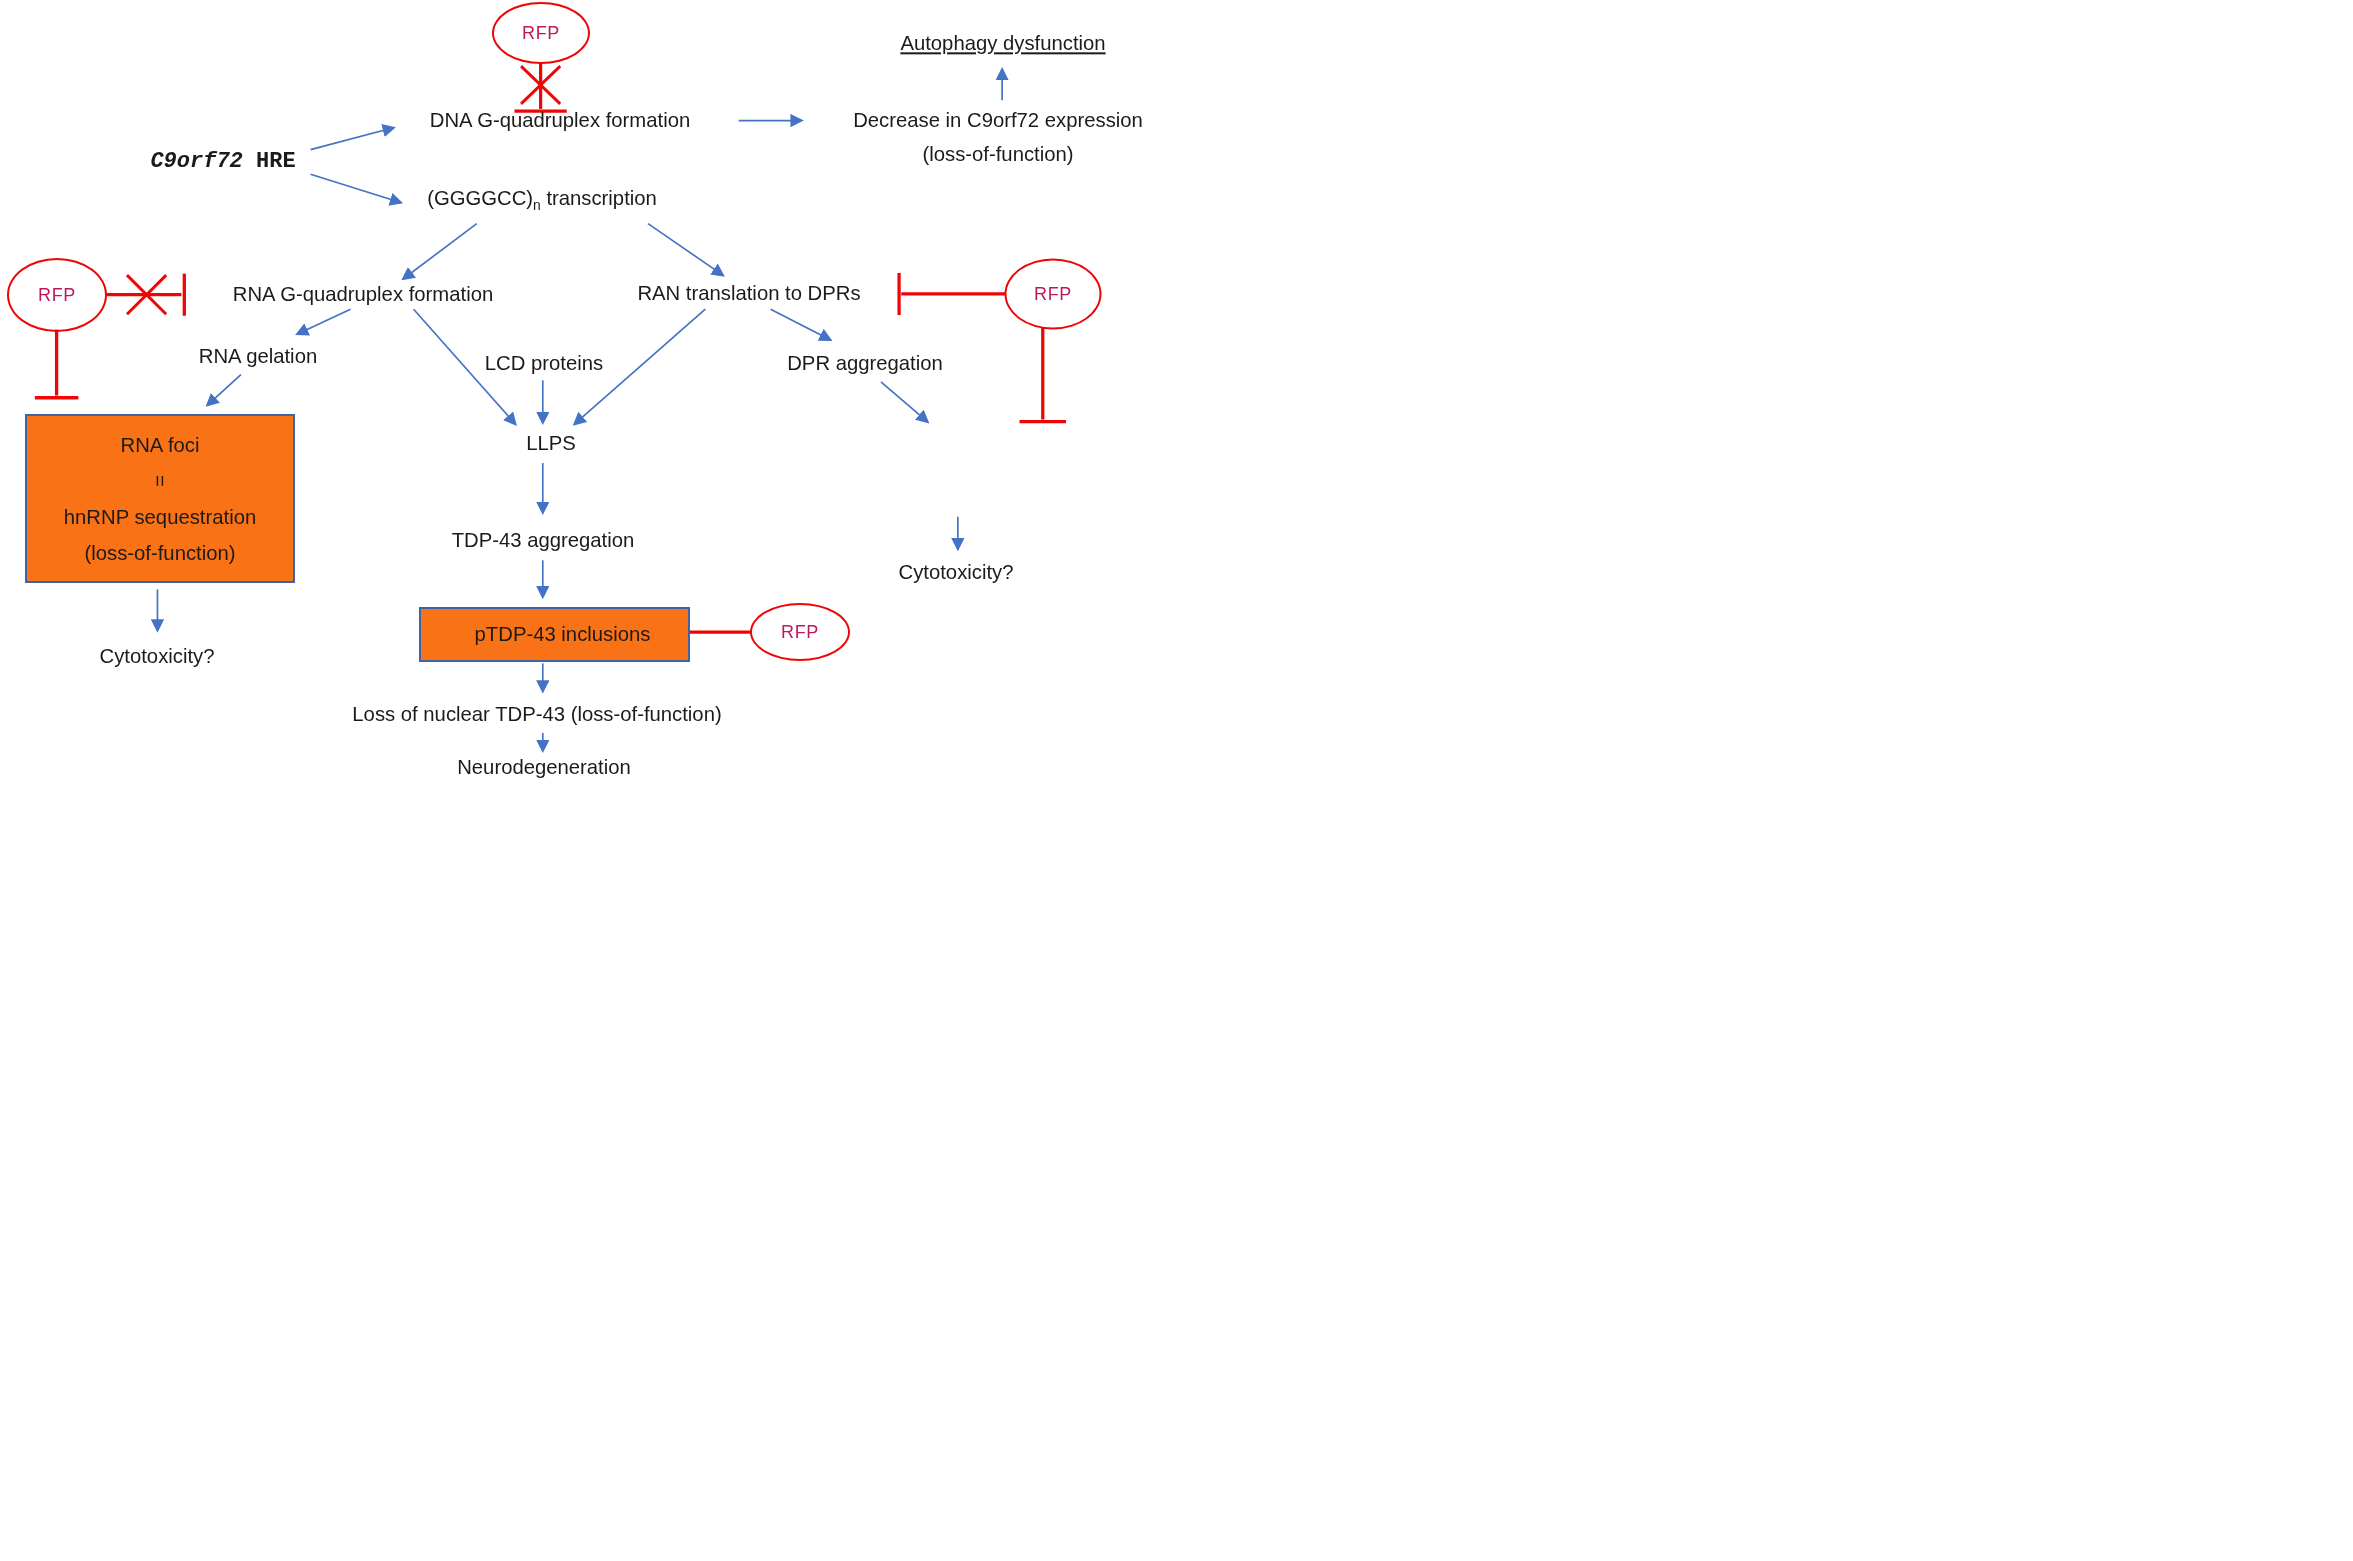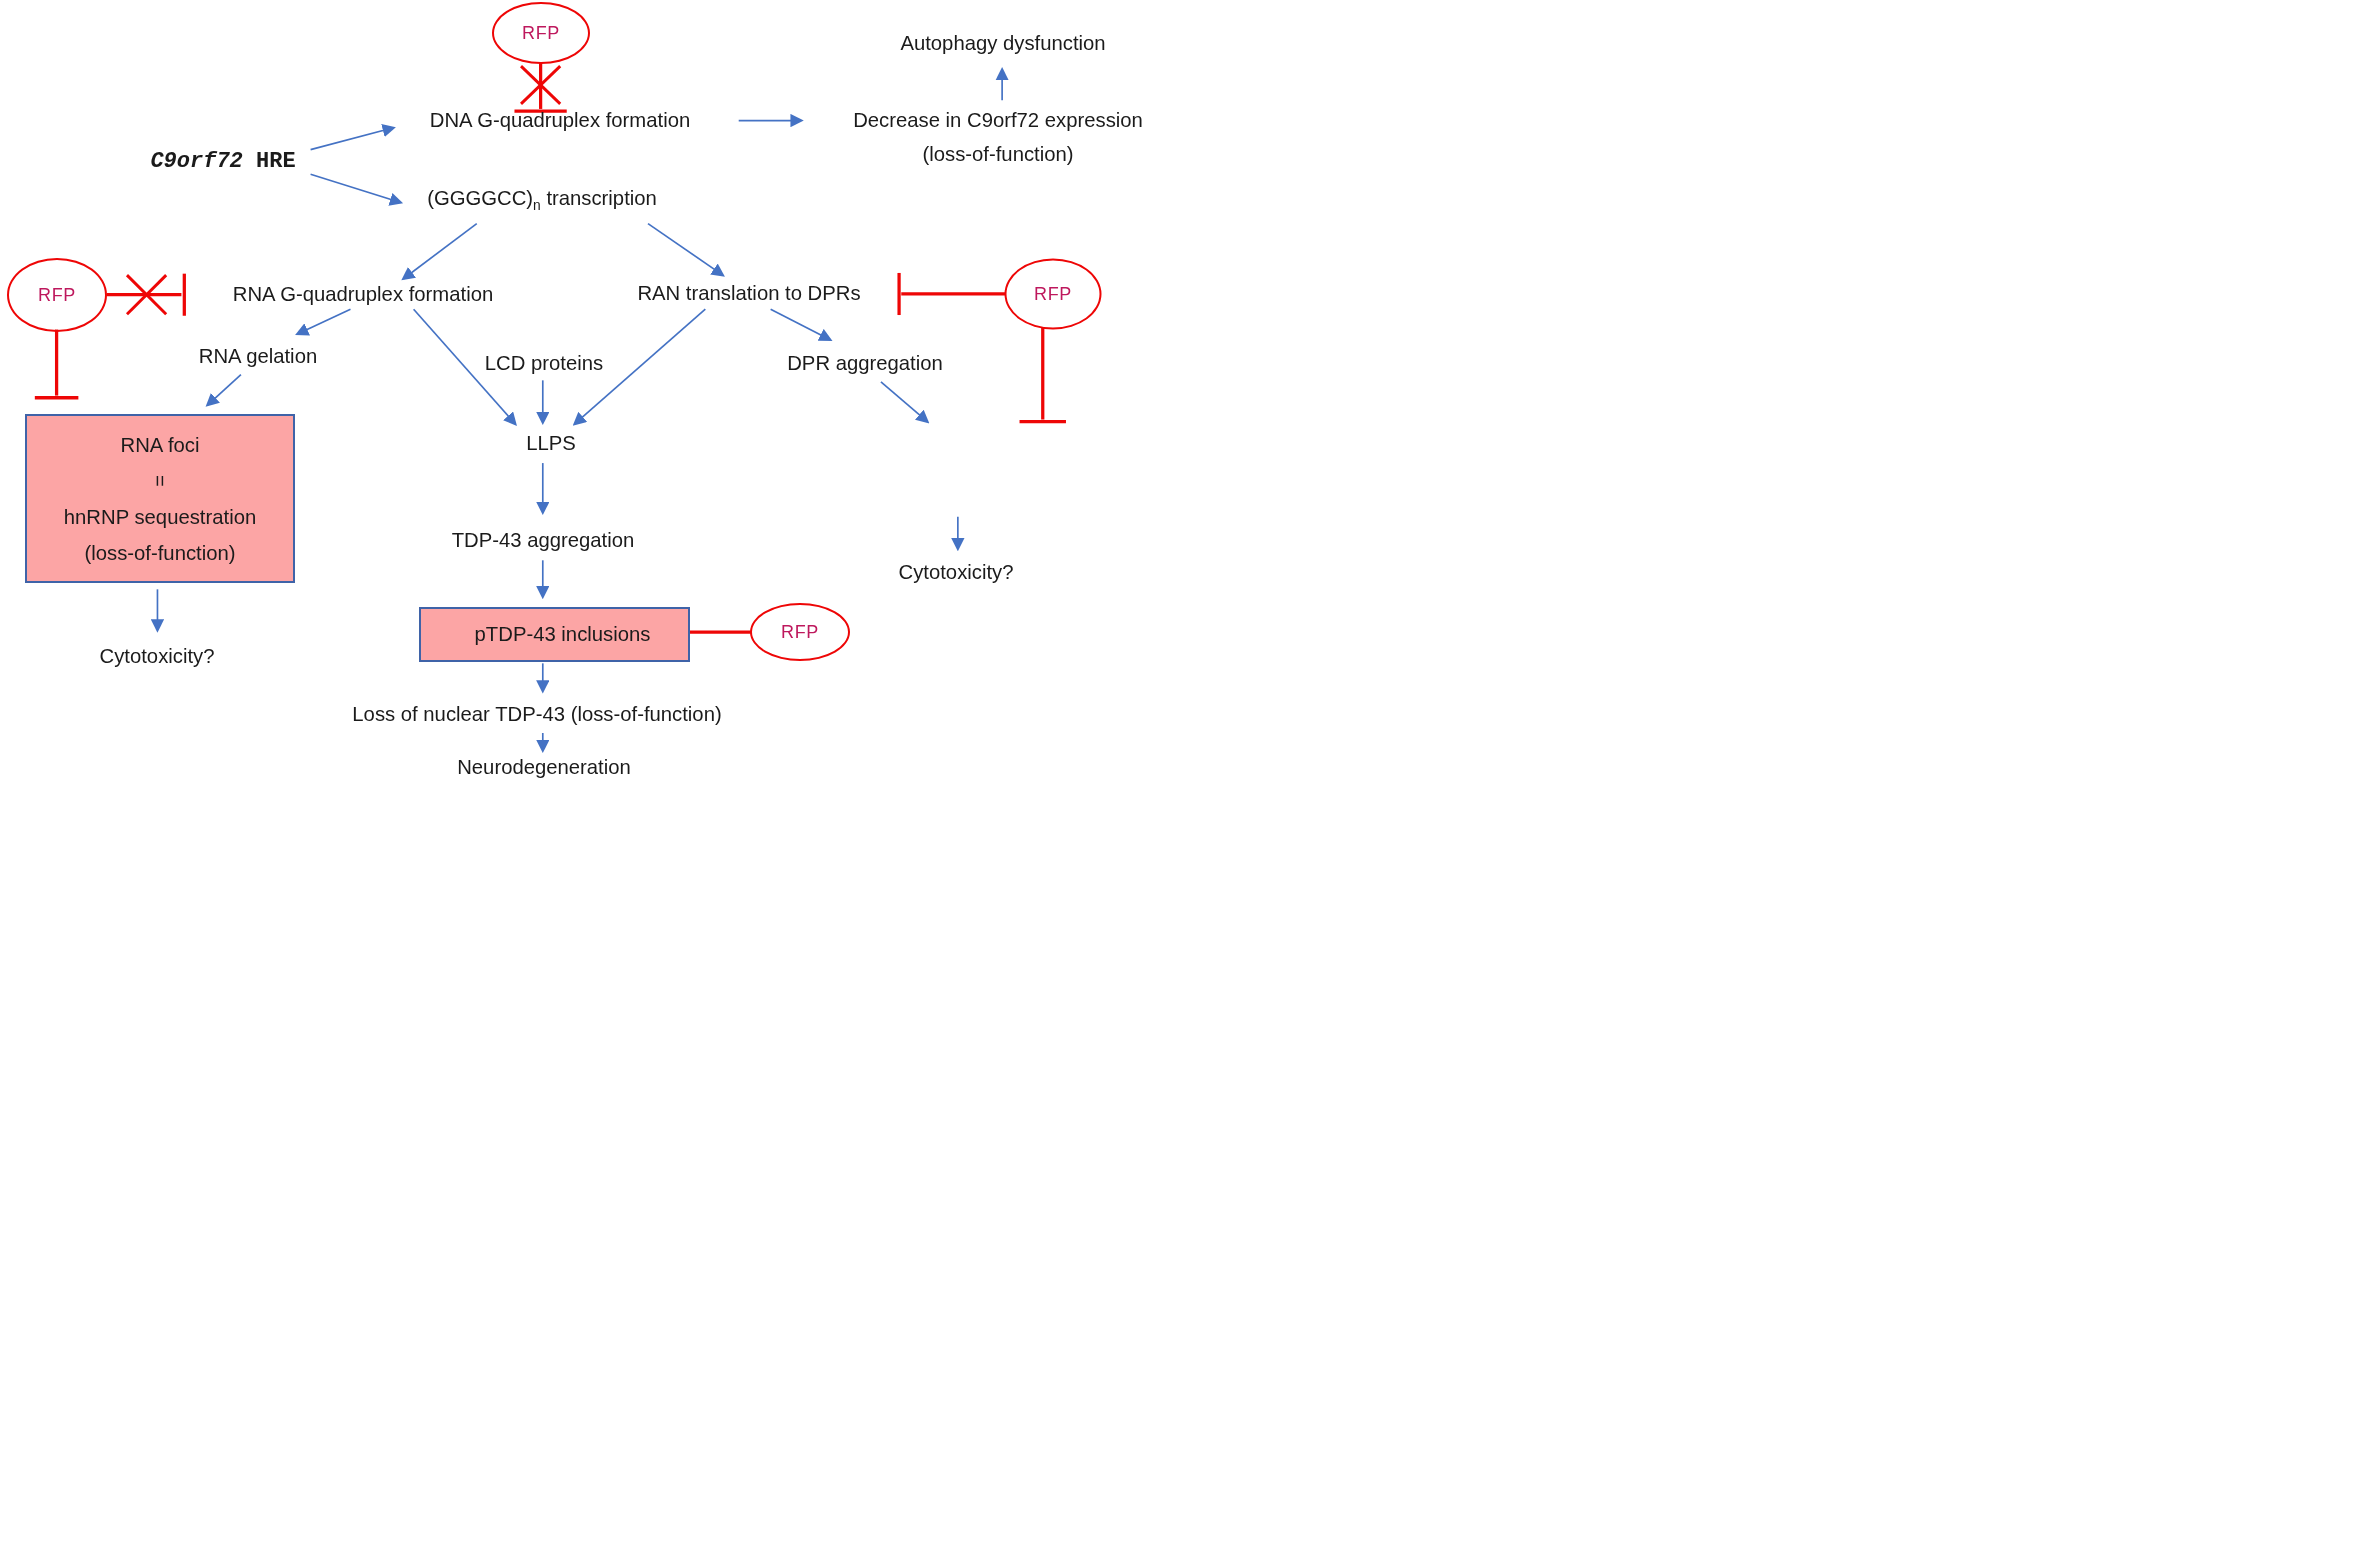--- a/index.html
+++ b/index.html
@@ -15,21 +15,21 @@
   .gene-title { font-size:22px; font-weight:bold;font-family:Liberation Mono, monospace; }
   .gene-italic { font-style:italic; }
   .sub { font-size:13.8px; vertical-align:-5.1px; }
   .ellipse {
     position:absolute; z-index:2; transform:translate(-50%,-50%);
     border:2.2px solid #EE0606; border-radius:50%; color:#be185d;
     display:flex; align-items:center; justify-content:center;
     font-size:18px; letter-spacing:0.7px; background:transparent;
   }
   .box {
-    position:absolute; z-index:2; border:2.2px solid #3F63A8; background:#fca5a5;
+    position:absolute; z-index:2; border:2.2px solid #3F63A8; background:#f97316;
     display:flex; flex-direction:column; align-items:center; justify-content:center;
     font-size:20.3px; text-align:center;
   }
   .foci-line { line-height:36px; }
   .rot90 { display:inline-block; transform:rotate(90deg); }
   .blue { stroke:#4472C4; stroke-width:2.3; fill:none; }
   .red  { stroke:#EE0606; stroke-width:4.5; fill:none; }
   .redthin { stroke:#EE0606; stroke-width:4; fill:none; }
 </style>
 </head>
@@ -105,21 +105,21 @@
   <div class="ellipse" style="left:57px; top:295px; width:96px; height:70px;">
       <span>RFP</span>
     </div>
   <div class="ellipse" style="left:1053px; top:294px; width:93px; height:67px;">
       <span>RFP</span>
     </div>
   <div class="ellipse" style="left:800px; top:632px; width:96px; height:54px;">
       <span>RFP</span>
     </div>
 
-  <div class="node" style="left:1003px; top:44px;">Autophagy dysfunction</div>
+  <div class="node" style="left:1003px; top:44px;text-decoration:underline;">Autophagy dysfunction</div>
   <div class="node" style="left:560px; top:121px;">DNA G-quadruplex formation</div>
   <div class="node" style="left:998px; top:121px;">Decrease in C9orf72 expression</div>
   <div class="node" style="left:998px; top:155px;">(loss-of-function)</div>
 
   <div class="node gene-title" style="left:223px; top:162px;">
     <span class="gene-italic">C9orf72</span>&nbsp;<span>HRE</span>
   </div>
 
   <div class="node" style="left:542px; top:200px;">
     <span>(GGGGCC)</span><span class="sub">n</span>&nbsp;<span>transcription</span>

